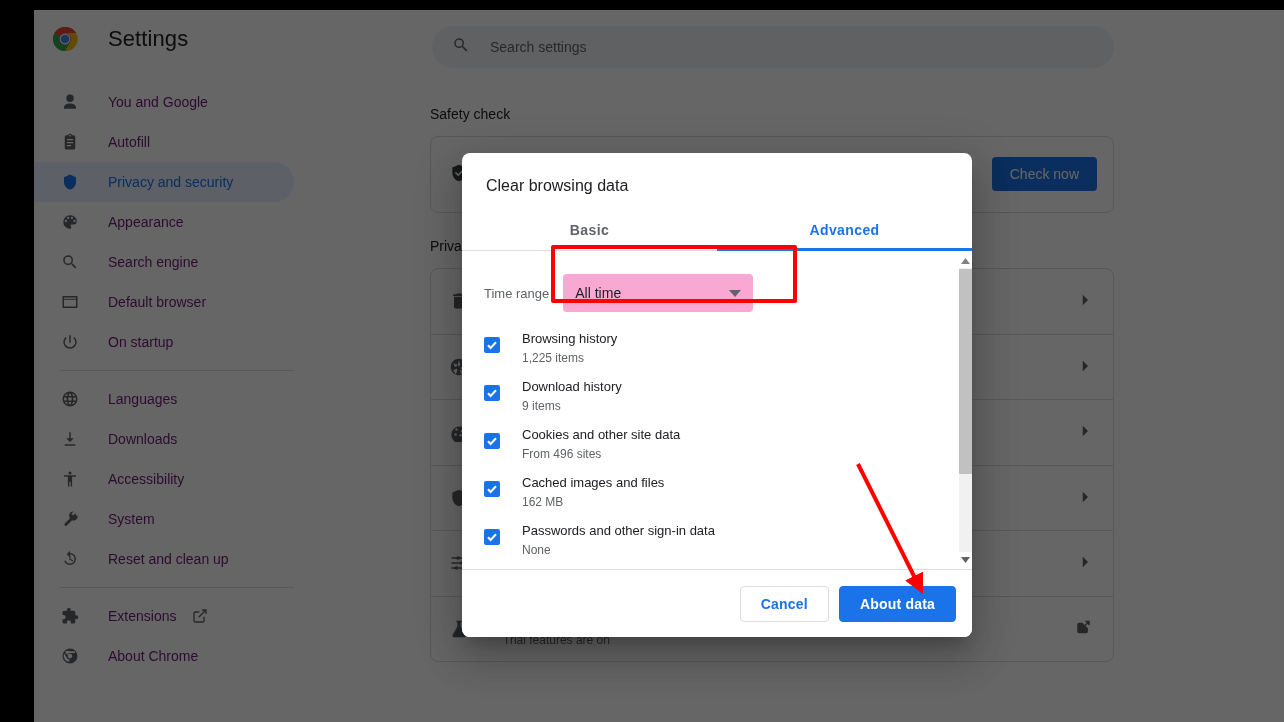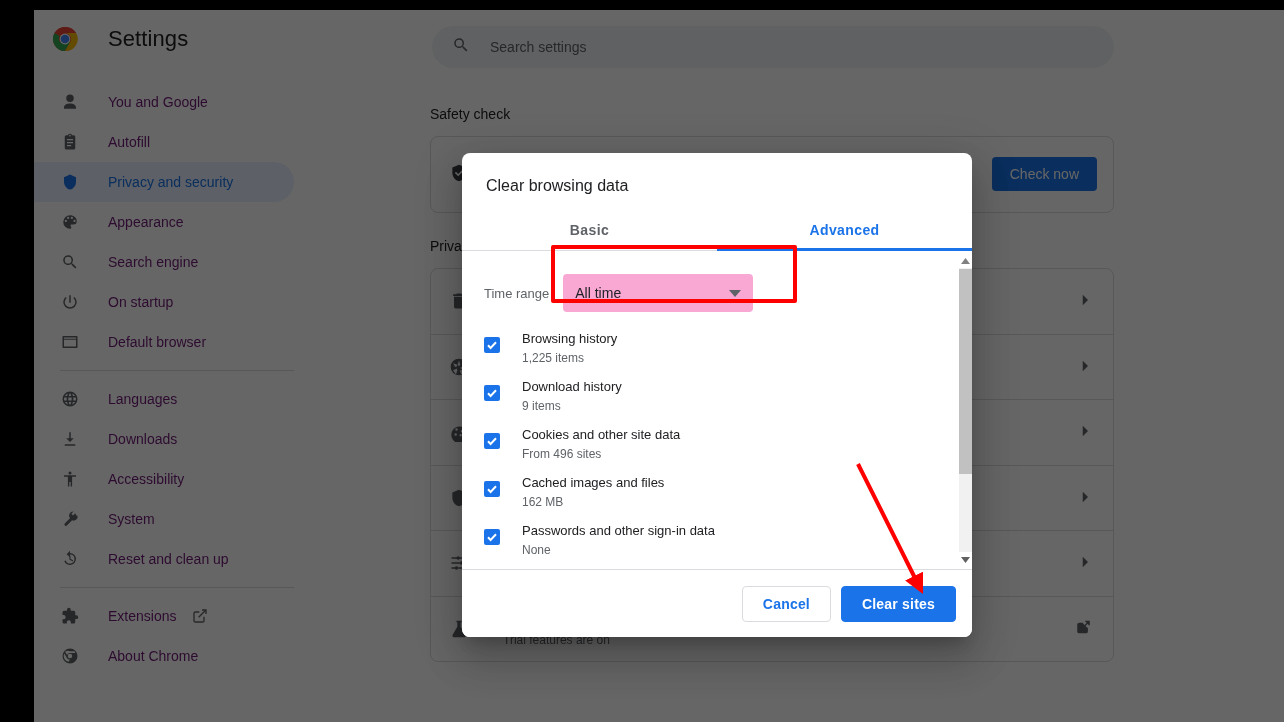--- a/index.html
+++ b/index.html
@@ -228,32 +228,32 @@
           <span class="ico">
               <svg width="18" height="18" viewBox="0 0 24 24">
                 <path d="M15.5 14h-.8l-.3-.3a6.5 6.5 0 1 0-.7.7l.3.3v.8l5 5 1.5-1.5-5-5zm-6 0a4.5 4.5 0 1 1 0-9 4.5 4.5 0 0 1 0 9z"></path>
               </svg>
             </span>
           <span class="lbl">Search engine</span>
         </div>
         <div class="nav-item">
           <span class="ico">
               <svg width="18" height="18" viewBox="0 0 24 24">
+                <path d="M21 4H3a1 1 0 0 0-1 1v14a1 1 0 0 0 1 1h18a1 1 0 0 0 1-1V5a1 1 0 0 0-1-1zm-1 14H4V9h16v9zM4 7.5V6h16v1.5H4z"></path>
+              </svg>
+            </span>
+          <span class="lbl">Default browser</span>
+        </div>
+        <div class="nav-item">
+          <span class="ico">
+              <svg width="18" height="18" viewBox="0 0 24 24">
                 <path d="M13 3h-2v10h2V3zm4.8 2.2-1.4 1.4A7 7 0 1 1 7.6 6.6L6.2 5.2a9 9 0 1 0 11.6 0z"></path>
               </svg>
             </span>
           <span class="lbl">On startup</span>
-        </div>
-        <div class="nav-item">
-          <span class="ico">
-              <svg width="18" height="18" viewBox="0 0 24 24">
-                <path d="M21 4H3a1 1 0 0 0-1 1v14a1 1 0 0 0 1 1h18a1 1 0 0 0 1-1V5a1 1 0 0 0-1-1zm-1 14H4V9h16v9zM4 7.5V6h16v1.5H4z"></path>
-              </svg>
-            </span>
-          <span class="lbl">Default browser</span>
         </div>
       </nav>
 
       <div class="nav-sep"></div>
 
       <nav class="nav" style="margin-top:4px">
         <div class="nav-item">
           <span class="ico">
               <svg width="18" height="18" viewBox="0 0 24 24">
                 <path d="M12 2a10 10 0 1 0 0 20 10 10 0 0 0 0-20zm6.9 6h-2.9a15 15 0 0 0-1.3-3.4A8 8 0 0 1 18.9 8zM12 4.1c.7 1 1.3 2.3 1.7 3.9h-3.4c.4-1.6 1-2.9 1.7-3.9zM4.3 14a8 8 0 0 1 0-4h3.3a17 17 0 0 0 0 4H4.3zm.8 2H8a15 15 0 0 0 1.3 3.4A8 8 0 0 1 5.1 16zm2.9-8H5.1a8 8 0 0 1 4.2-3.4A15 15 0 0 0 8 8zm4 11.9c-.7-1-1.3-2.3-1.7-3.9h3.4c-.4 1.6-1 2.9-1.7 3.9zm2.1-5.9H9.9a15 15 0 0 1 0-4h4.2a15 15 0 0 1 0 4zm.6 5.4A15 15 0 0 0 16 16h2.9a8 8 0 0 1-4.2 3.4zm1.7-5.4a17 17 0 0 0 0-4h3.3a8 8 0 0 1 0 4h-3.3z"></path>
@@ -555,21 +555,21 @@
           <div class="arrow down">
               <svg width="9" height="6" viewBox="0 0 9 6" fill="#606060">
                 <path d="M0 0h9L4.5 6z"></path>
               </svg>
             </div>
         </div>
       </div>
 
       <div id="dlg-footer">
         <button class="btn btn-cancel">Cancel</button>
-        <button class="btn btn-primary">Clear sites</button>
+        <button class="btn btn-primary">About data</button>
       </div>
     </section>
   </div>
 
   <div id="anno-rect"></div>
   <svg id="anno-arrow">
     <defs>
       <marker id="ah" markerWidth="5" markerHeight="5" refX="2.2" refY="2.5" orient="auto">
         <path d="M0,0 L5,2.5 L0,5 z" fill="#ff0000"></path>
       </marker>

